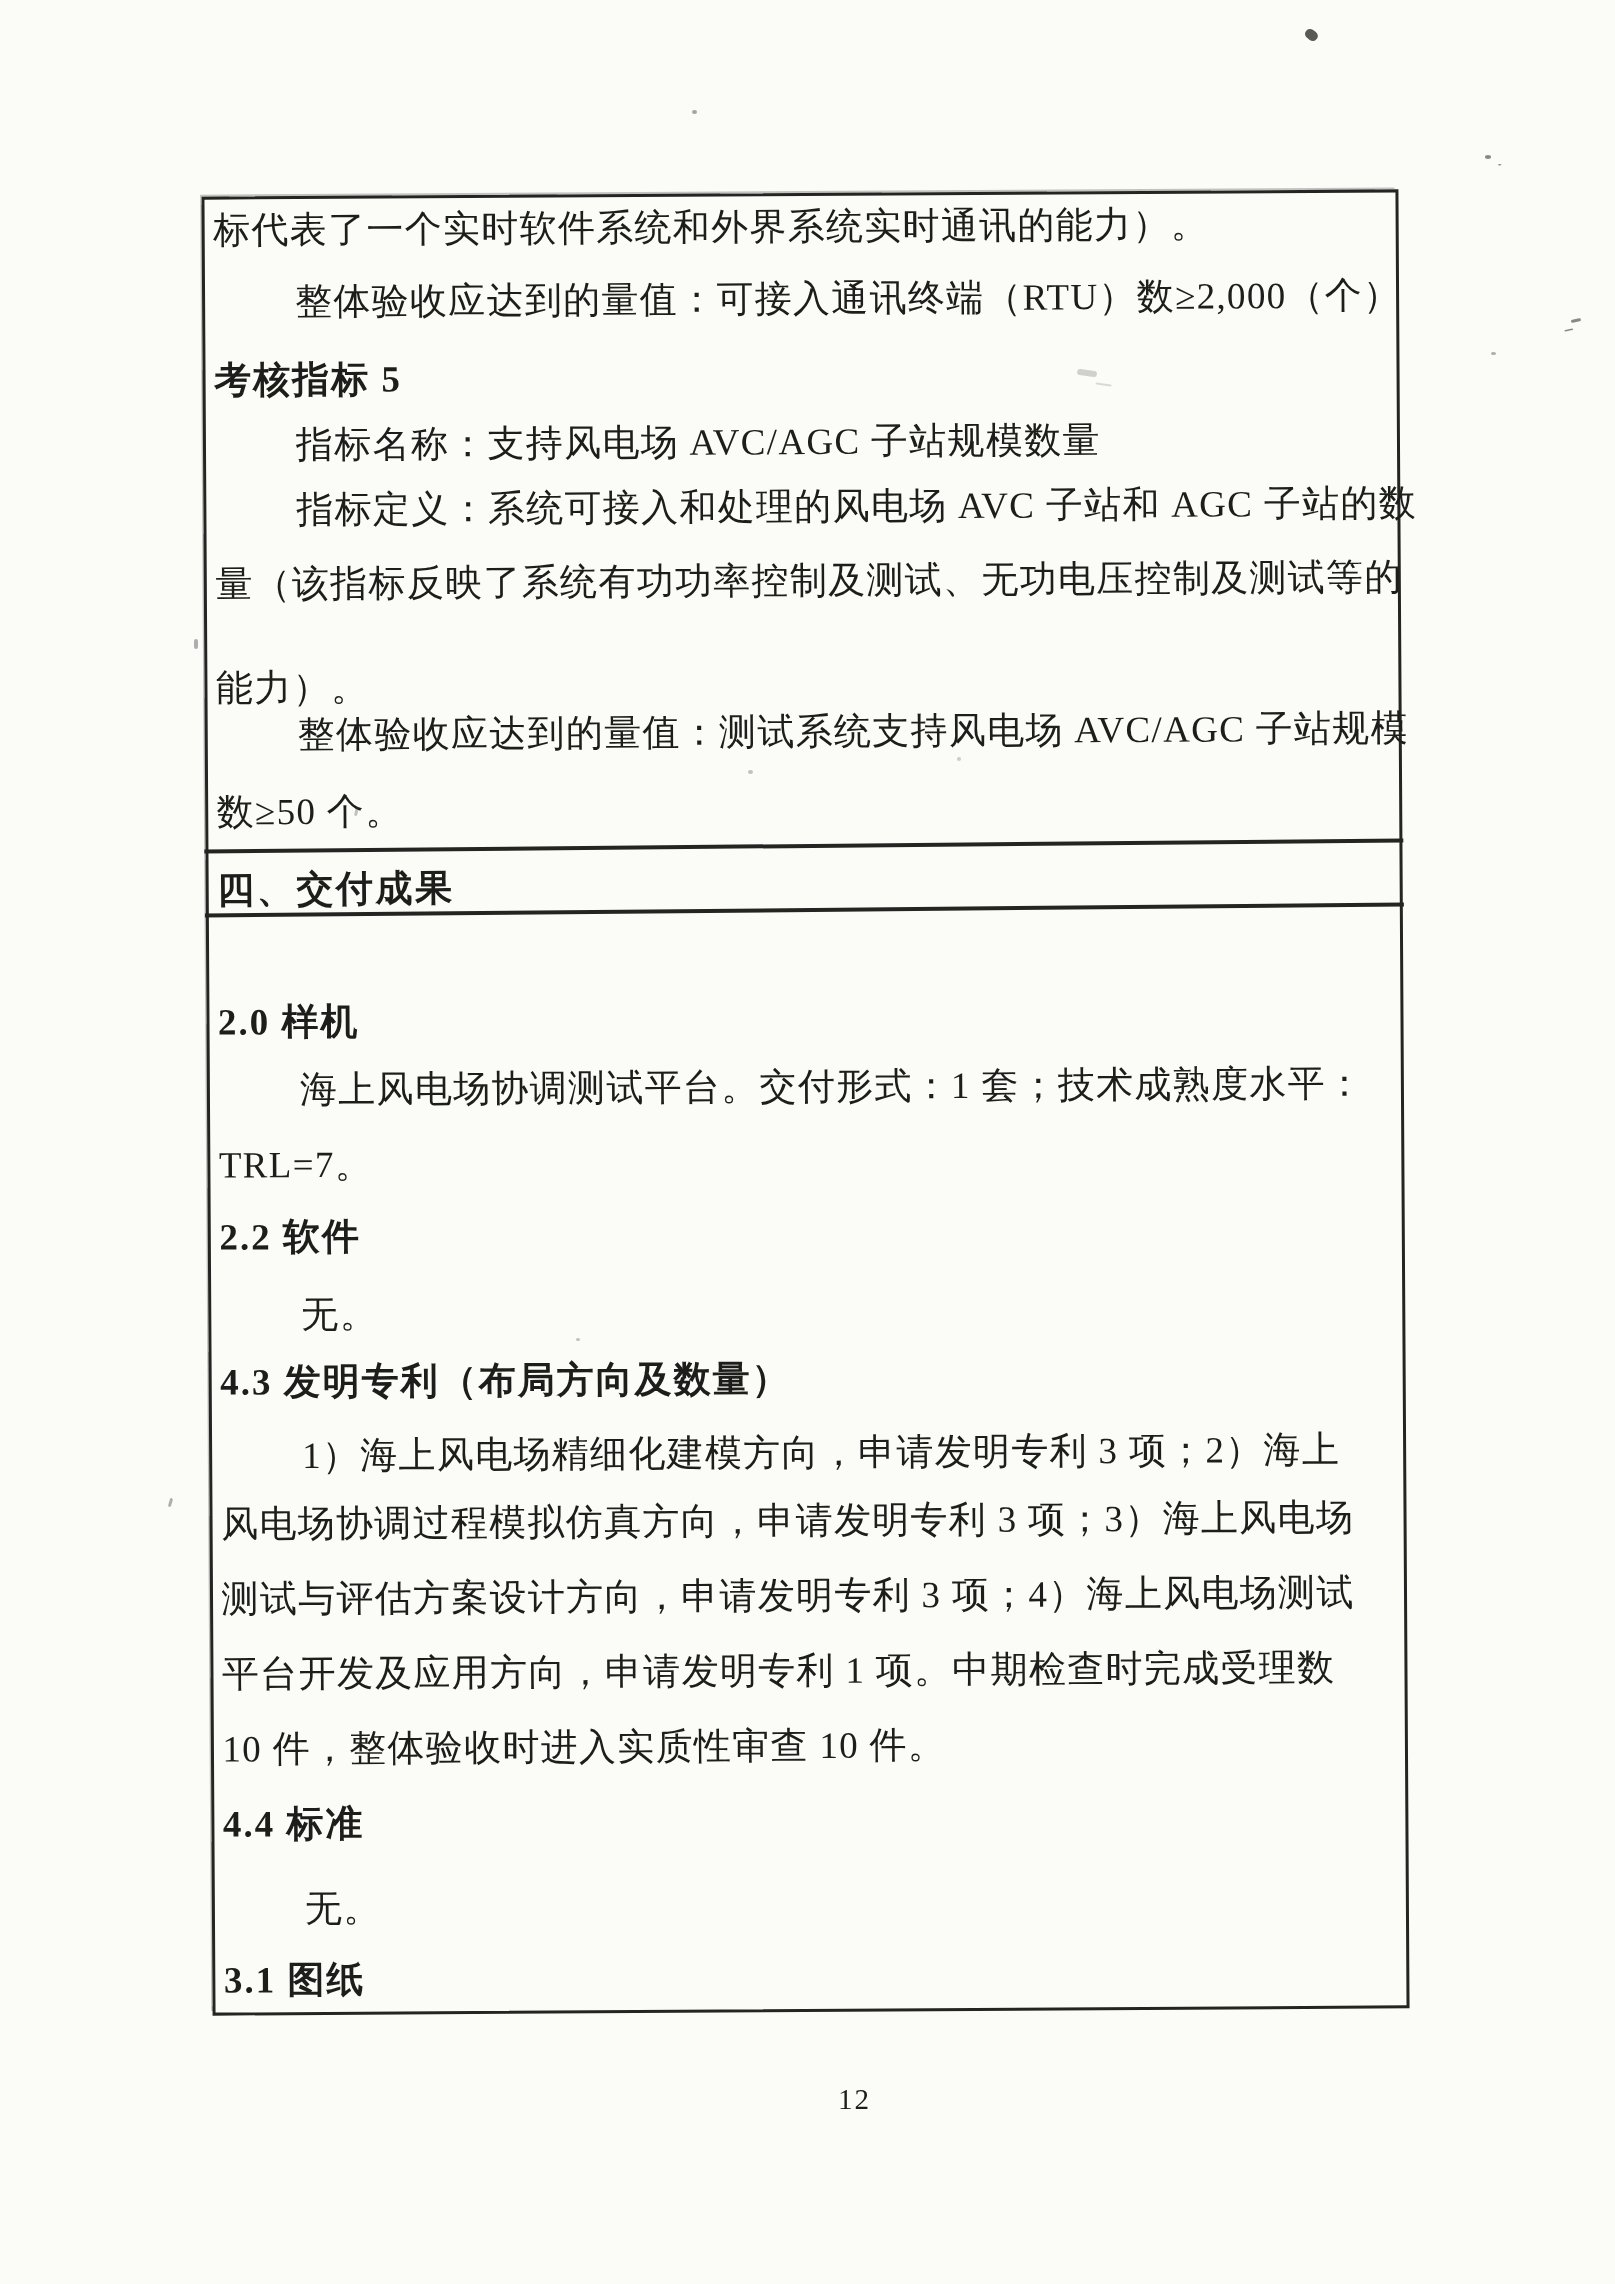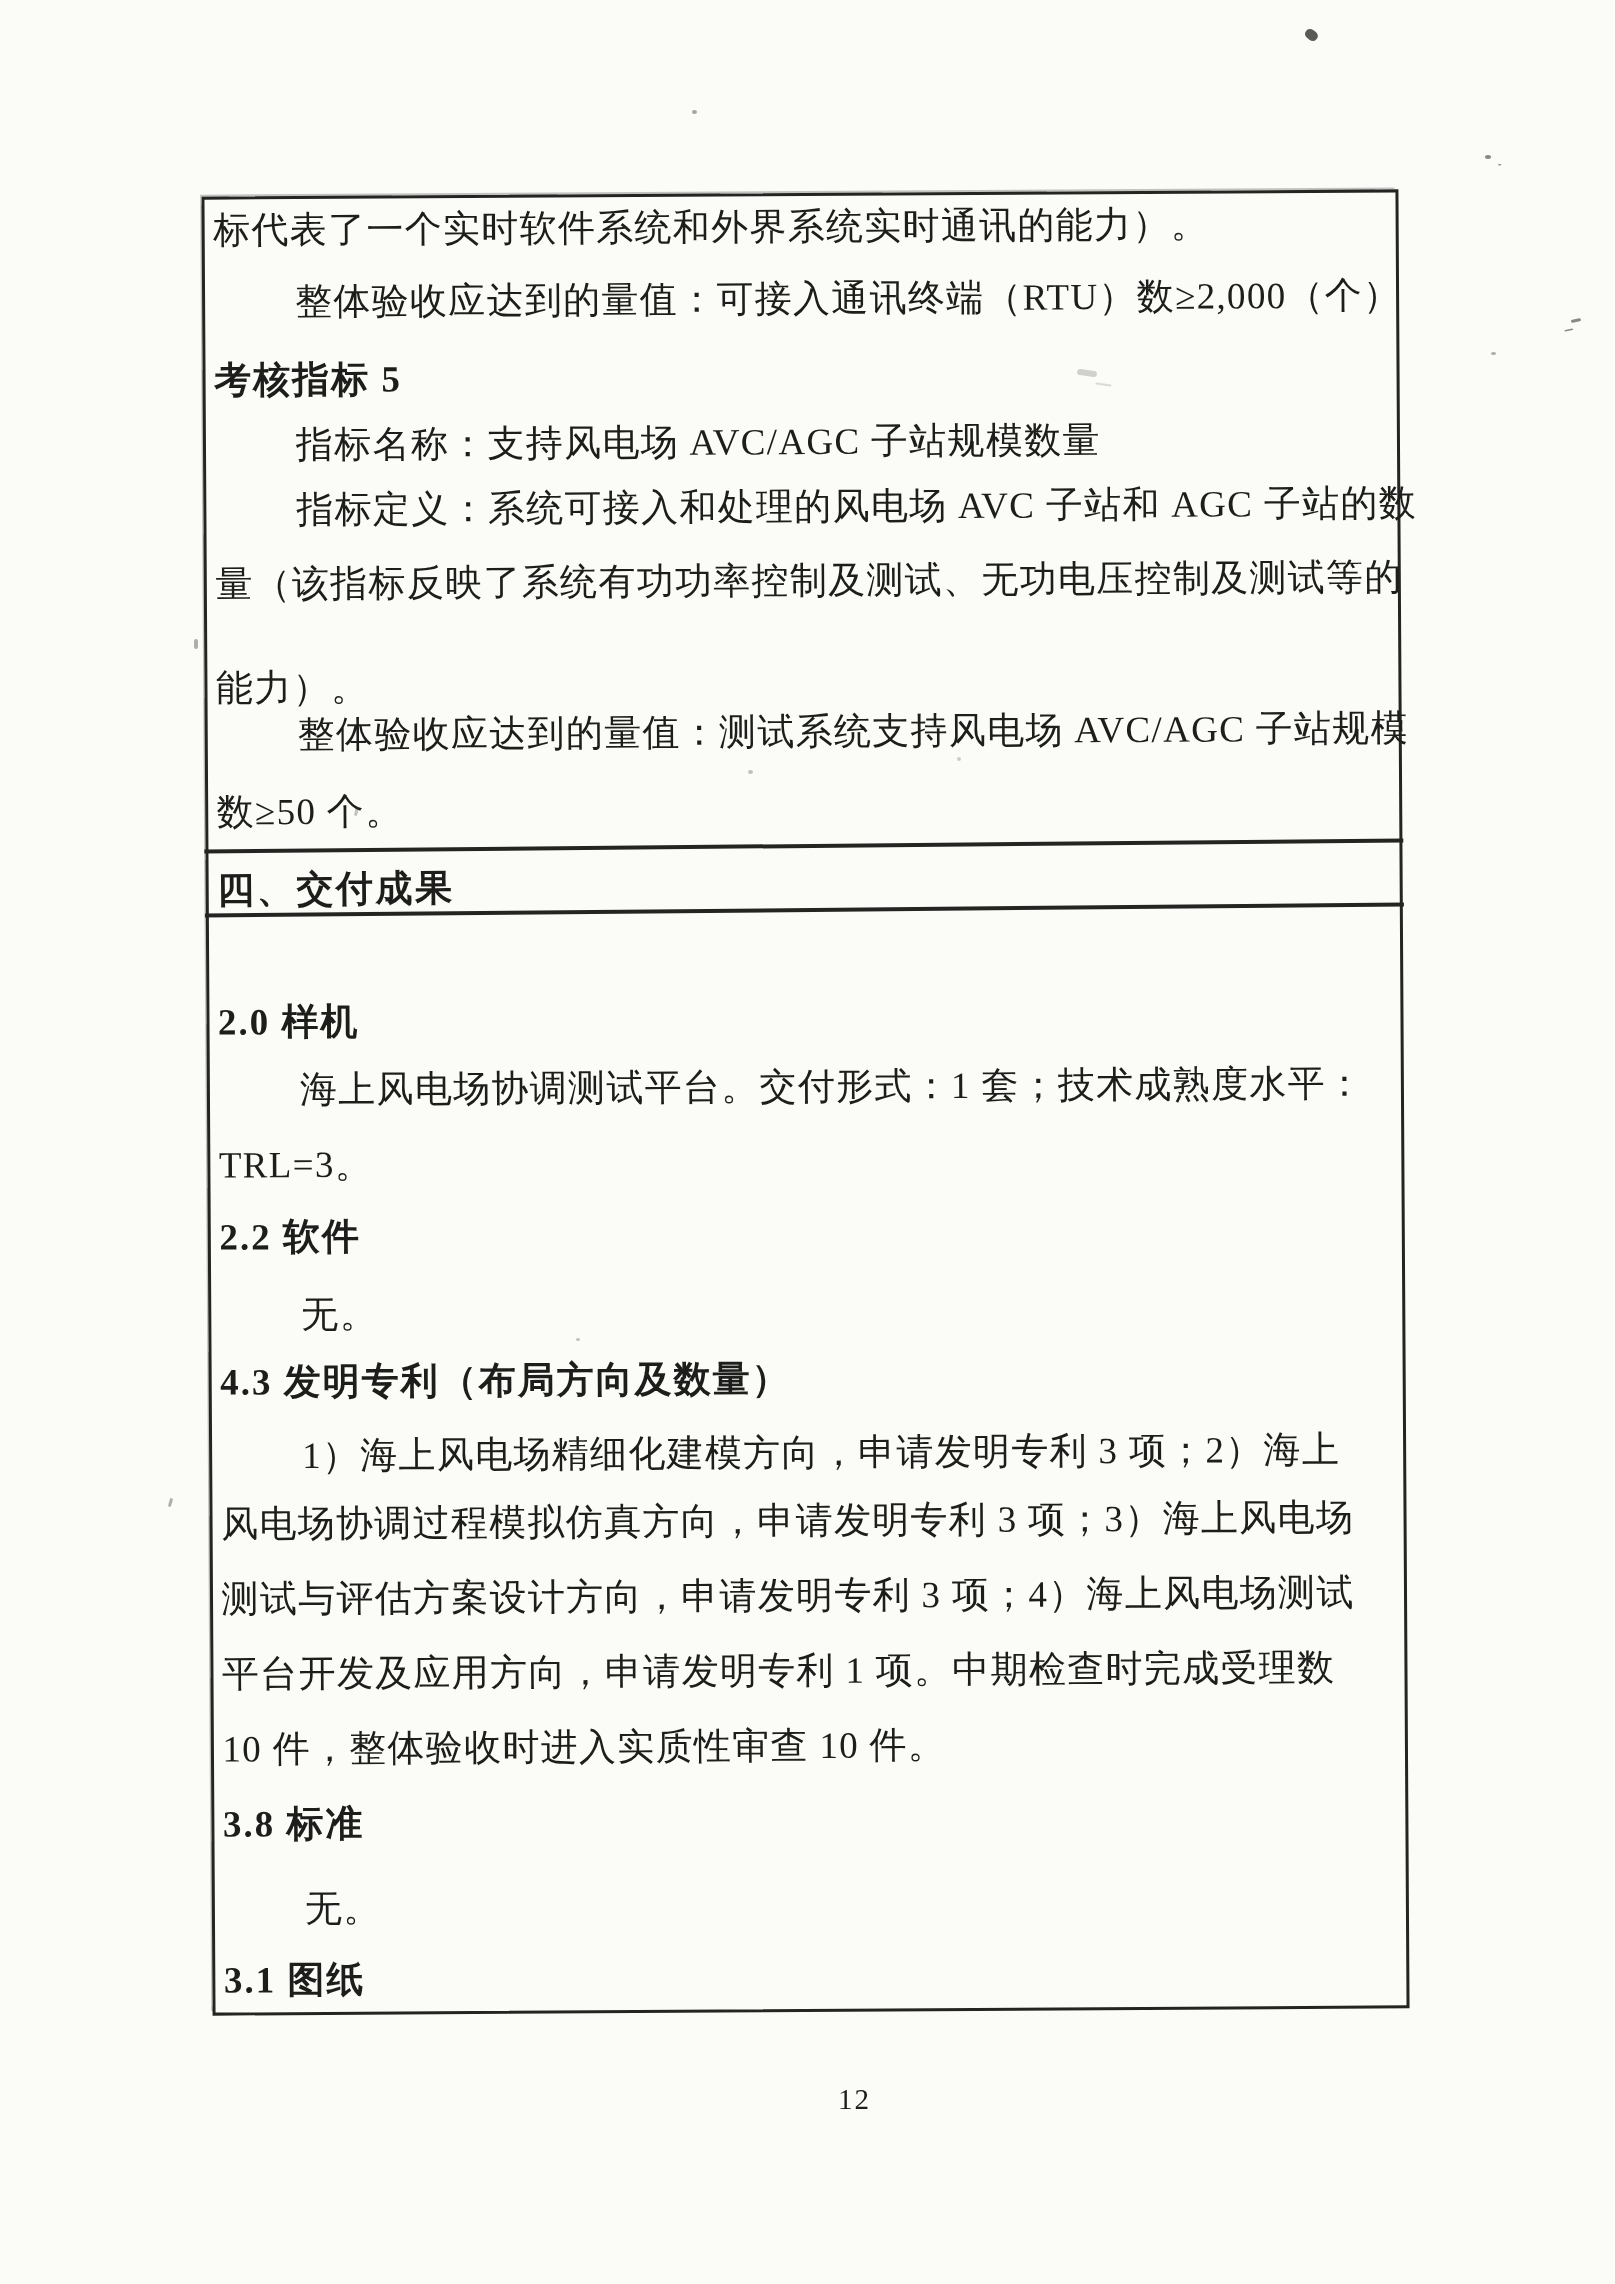--- a/index.html
+++ b/index.html
@@ -75,30 +75,30 @@
       <div class="line indent" style="top: 83px;">整体验收应达到的量值：可接入通讯终端（RTU）数≥2,000（个）</div>
       <div class="line bold" style="top: 161px;">考核指标 5</div>
       <div class="line indent" style="top: 226px;">指标名称：支持风电场 AVC/AGC 子站规模数量</div>
       <div class="line indent" style="top: 291px;">指标定义：系统可接入和处理的风电场 AVC 子站和 AGC 子站的数</div>
       <div class="line" style="top: 365px;">量（该指标反映了系统有功功率控制及测试、无功电压控制及测试等的</div>
       <div class="line" style="top: 469px;">能力）。</div>
       <div class="line indent" style="top: 516px;">整体验收应达到的量值：测试系统支持风电场 AVC/AGC 子站规模</div>
       <div class="line" style="top: 593px;">数≥50 个。</div>
       <div class="line bold" style="top: 803px;">2.0 样机</div>
       <div class="line indent" style="top: 871px;">海上风电场协调测试平台。交付形式：1 套；技术成熟度水平：</div>
-      <div class="line" style="top: 946px;">TRL=3。</div>
+      <div class="line" style="top: 946px;">TRL=7。</div>
       <div class="line bold" style="top: 1018px;">2.2 软件</div>
       <div class="line indent" style="top: 1096px;">无。</div>
       <div class="line bold" style="top: 1163px;">4.3 发明专利（布局方向及数量）</div>
       <div class="line indent" style="top: 1237px;">1）海上风电场精细化建模方向，申请发明专利 3 项；2）海上</div>
       <div class="line" style="top: 1305px;">风电场协调过程模拟仿真方向，申请发明专利 3 项；3）海上风电场</div>
       <div class="line" style="top: 1380px;">测试与评估方案设计方向，申请发明专利 3 项；4）海上风电场测试</div>
       <div class="line" style="top: 1455px;">平台开发及应用方向，申请发明专利 1 项。中期检查时完成受理数</div>
       <div class="line" style="top: 1530px;">10 件，整体验收时进入实质性审查 10 件。</div>
-      <div class="line bold" style="top: 1605px;">3.8 标准</div>
+      <div class="line bold" style="top: 1605px;">4.4 标准</div>
       <div class="line indent" style="top: 1690px;">无。</div>
       <div class="line bold" style="top: 1761px;">3.1 图纸</div>
     </div>
 
   <div class="page-number">12</div>
 
   <div class="speck" style="left:1305px;top:30px;width:13px;height:9.8px;border-radius:40%;transform:rotate(38deg);opacity:.85;"></div>
   <div class="speck" style="left:1485px;top:155px;width:5.9px;height:3.9px;opacity:.6;box-shadow:11.7px 7.8px 0 -1.3px #3c3c3a;"></div>
   <div class="speck" style="left:692px;top:110px;width:4.6px;height:3.9px;opacity:.45;"></div>
   <div class="speck" style="left:1571px;top:319px;width:10.4px;height:3.3px;border-radius:2px;transform:rotate(-12deg);opacity:.6;box-shadow:-9px 7.8px 0 -0.7px #3c3c3a;"></div>

